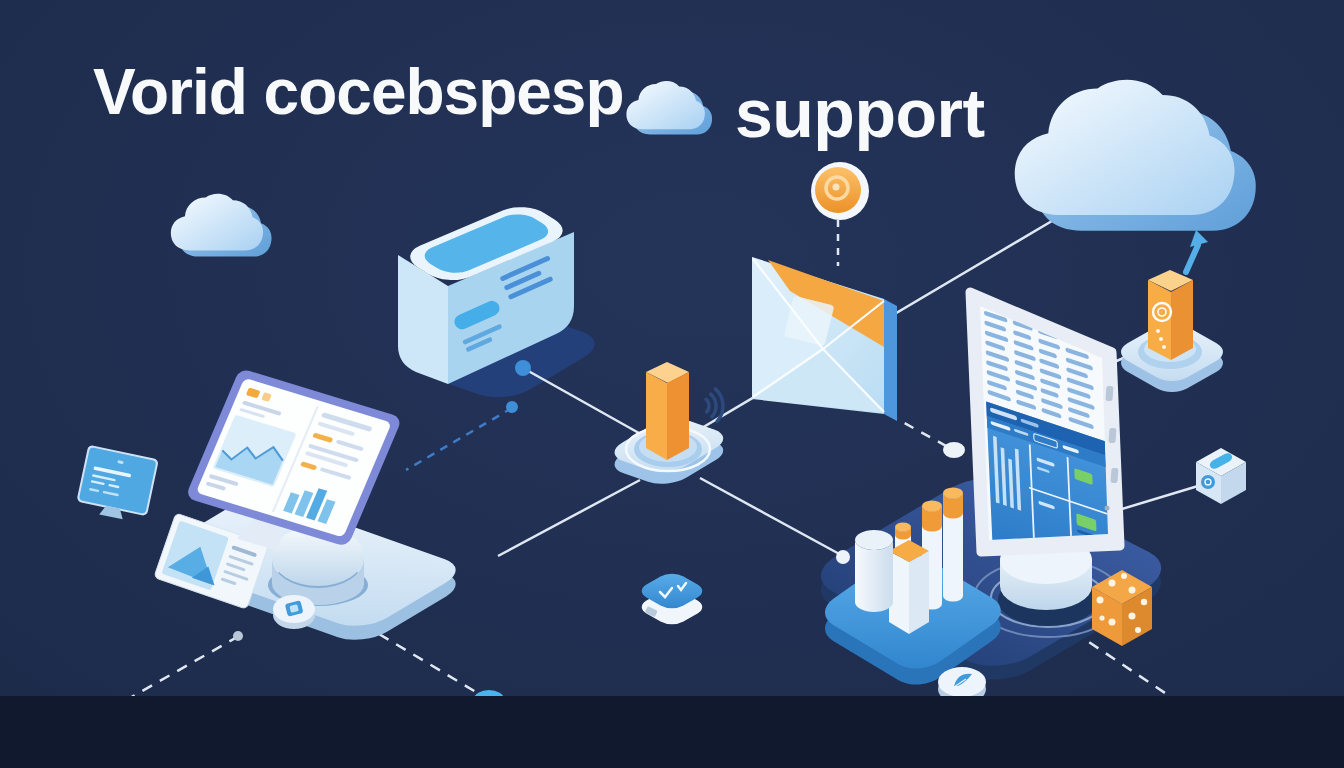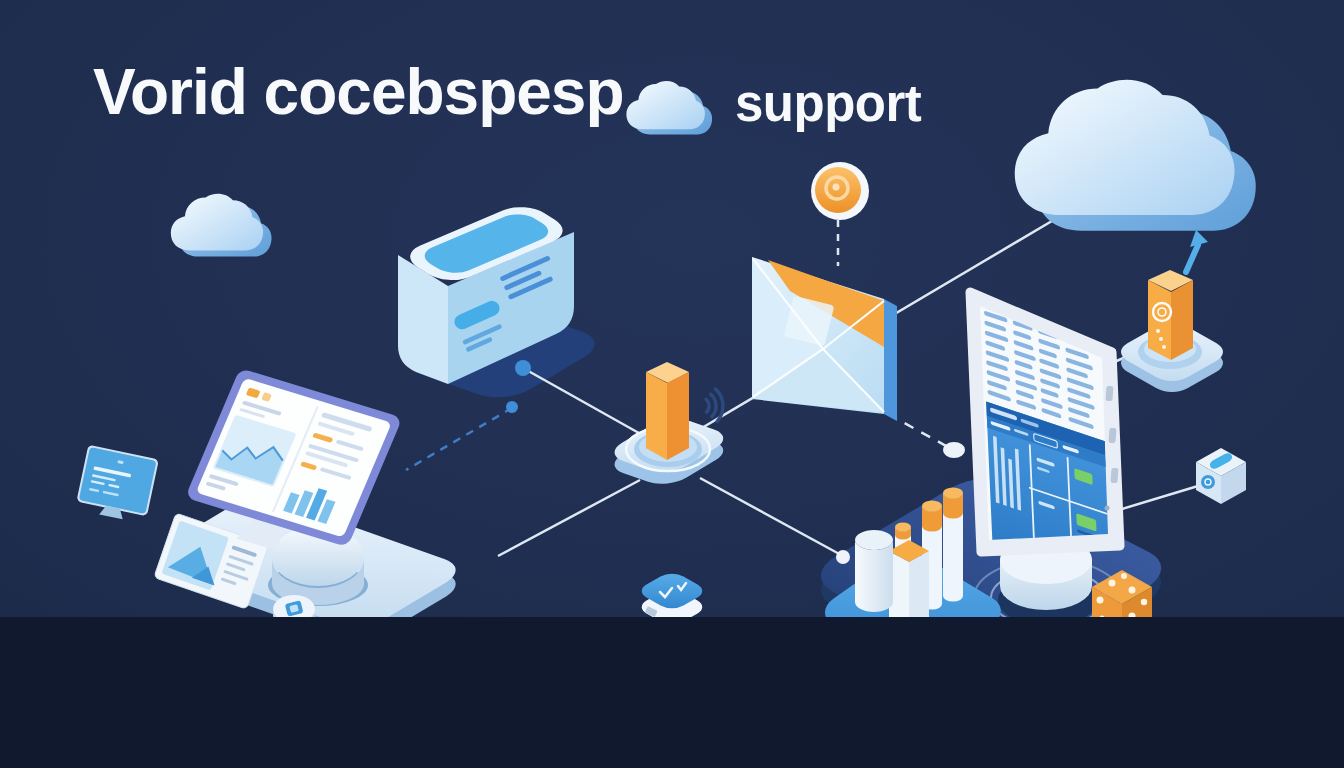--- a/index.html
+++ b/index.html
@@ -1,27 +1,27 @@
 <!DOCTYPE html>
 <html><head>
 <meta charset="utf-8">
 <style>
   html,body{margin:0;padding:0;background:#10192e;}
   .stage{
-    position:relative;width:1344px;height:617px;overflow:hidden;
+    position:relative;width:1344px;height:696px;overflow:hidden;
     background:radial-gradient(120% 150% at 52% 38%, #243459 0%, #1e2c4d 52%, #182541 100%);
     font-family:"Liberation Sans", sans-serif;
   }
   .headline{
     position:absolute;left:93px;top:56px;
     color:#f7f9fb;font-size:64px;font-weight:700;line-height:72px;letter-spacing:-1px;
   }
   .support{
     position:absolute;left:735px;top:74px;
-    color:#f7f9fb;font-size:51px;font-weight:700;letter-spacing:-0.5px;
+    color:#f7f9fb;font-size:68px;font-weight:700;letter-spacing:-0.5px;
   }
   svg{position:absolute;left:0;top:0;}
 </style>
 </head>
 <body>
 
 <div class="stage">
 
 <svg width="1344" height="768" viewBox="0 0 1344 768">
   <defs>

